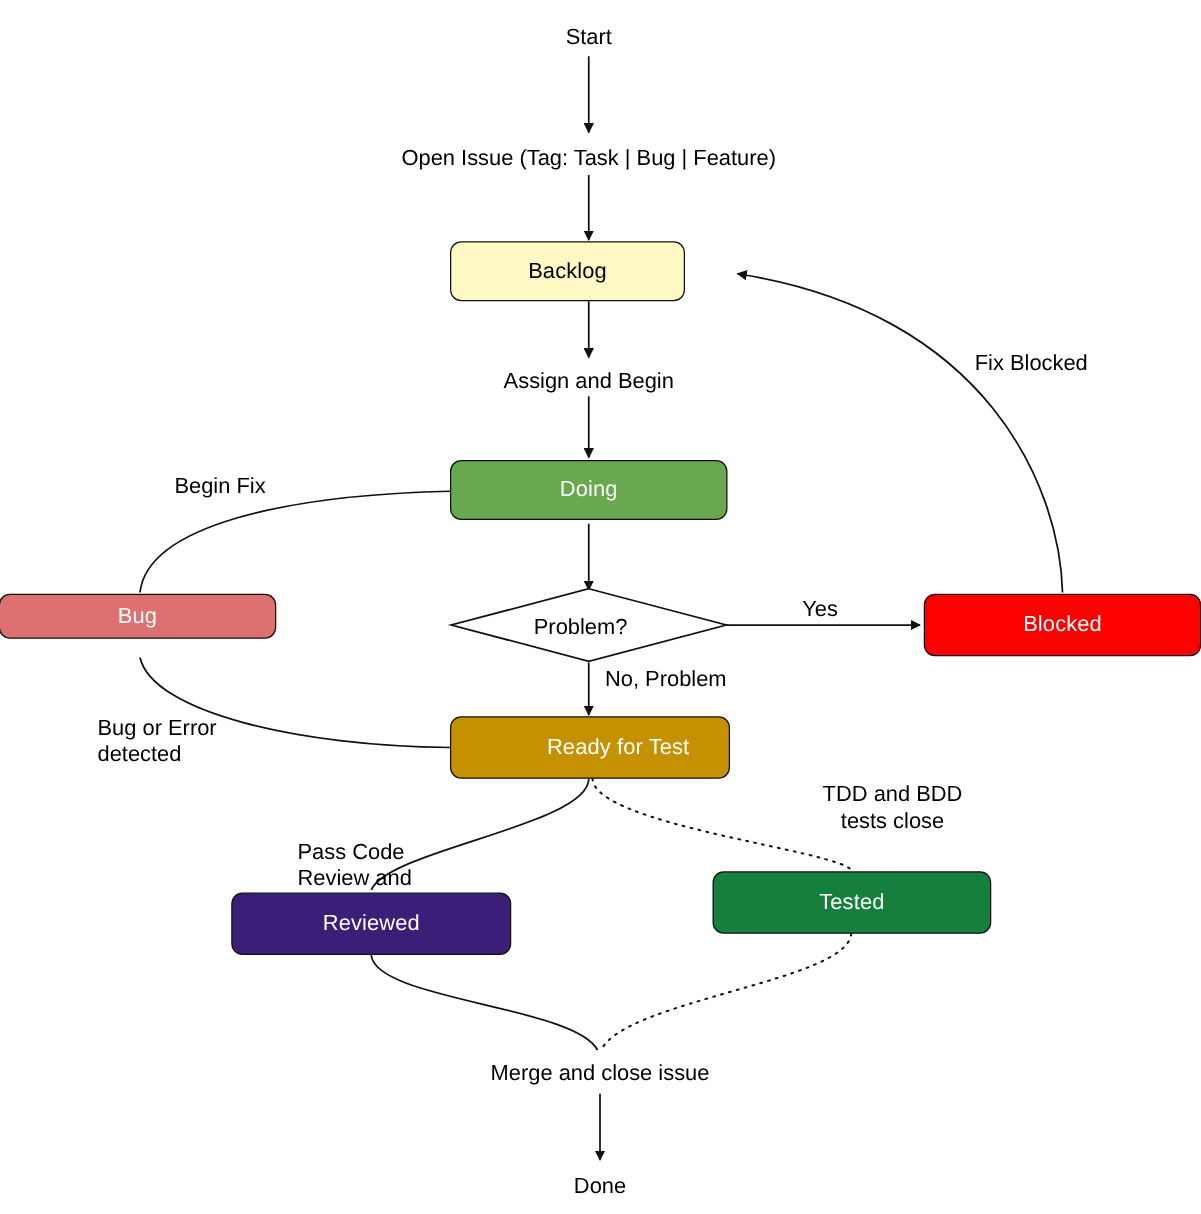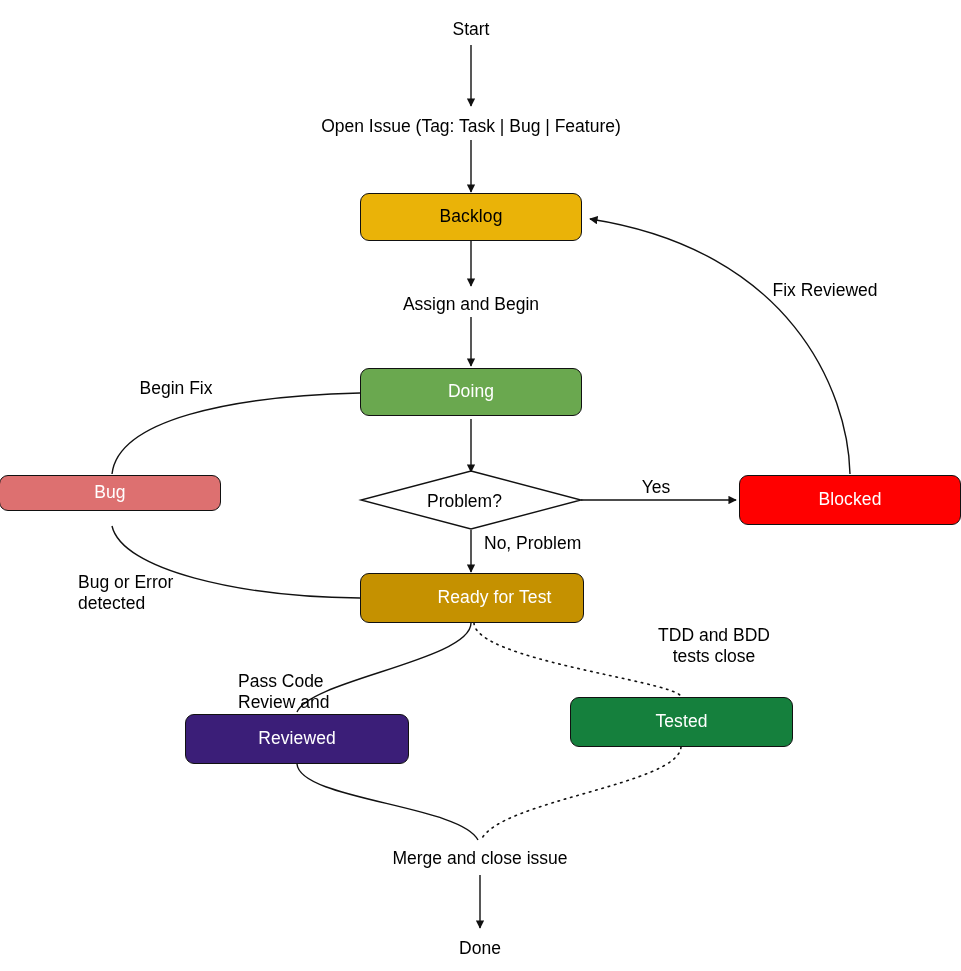--- a/index.html
+++ b/index.html
@@ -101,21 +101,21 @@
 
     <line x1="480" y1="875" x2="480" y2="928" stroke="#111111" stroke-width="1.4" marker-end="url(#arrow)"></line>
   </svg>
 
   <div class="free-label" style="left:421px; top:19px; width:100px;">Start</div>
 
   <div class="free-label" style="left:271px; top:116px; width:400px;">Open Issue (Tag: Task | Bug | Feature)</div>
 
   <div class="free-label" style="left:351px; top:294px; width:240px;">Assign and Begin</div>
 
-  <div class="free-label" style="left:715px; top:280px; width:220px;">Fix Reviewed</div>
+  <div class="free-label" style="left:715px; top:280px; width:220px;">Fix Blocked</div>
 
   <div class="free-label" style="left:96px; top:378px; width:160px;">Begin Fix</div>
 
   <div class="free-label" style="left:616px; top:477px; width:80px;">Yes</div>
 
   <div class="free-label left" style="left:484px; top:533px; width:200px;">No, Problem</div>
 
   <div class="free-label left" style="left:78px; top:572px; width:190px;">Bug or Error
 detected</div>
 
@@ -125,21 +125,21 @@
 
   <div class="free-label" style="left:614px; top:625px; width:200px;">TDD and BDD
 tests close</div>
 
   <div class="free-label" style="left:330px; top:848px; width:300px;">Merge and close issue</div>
 
   <div class="free-label" style="left:430px; top:938px; width:100px;">Done</div>
 
   <div class="diamond-label" style="left:427px; top:491px;">Problem?</div>
 
-  <div class="node" style="left:360px; top:193px; width:222px; height:48px; background:#eab308; color:#000000;">
+  <div class="node" style="left:360px; top:193px; width:188px; height:48px; background:#fef9c3; color:#000000;">
     <span>Backlog</span>
   </div>
 
   <div class="node" style="left:360px; top:368px; width:222px; height:48px; background:#6aa84f; color:#ffffff;">
     <span>Doing</span>
   </div>
 
   <div class="node" style="left:-1px; top:475px; width:222px; height:36px; background:#dd7070; color:#ffffff;">
     <span>Bug</span>
   </div>

